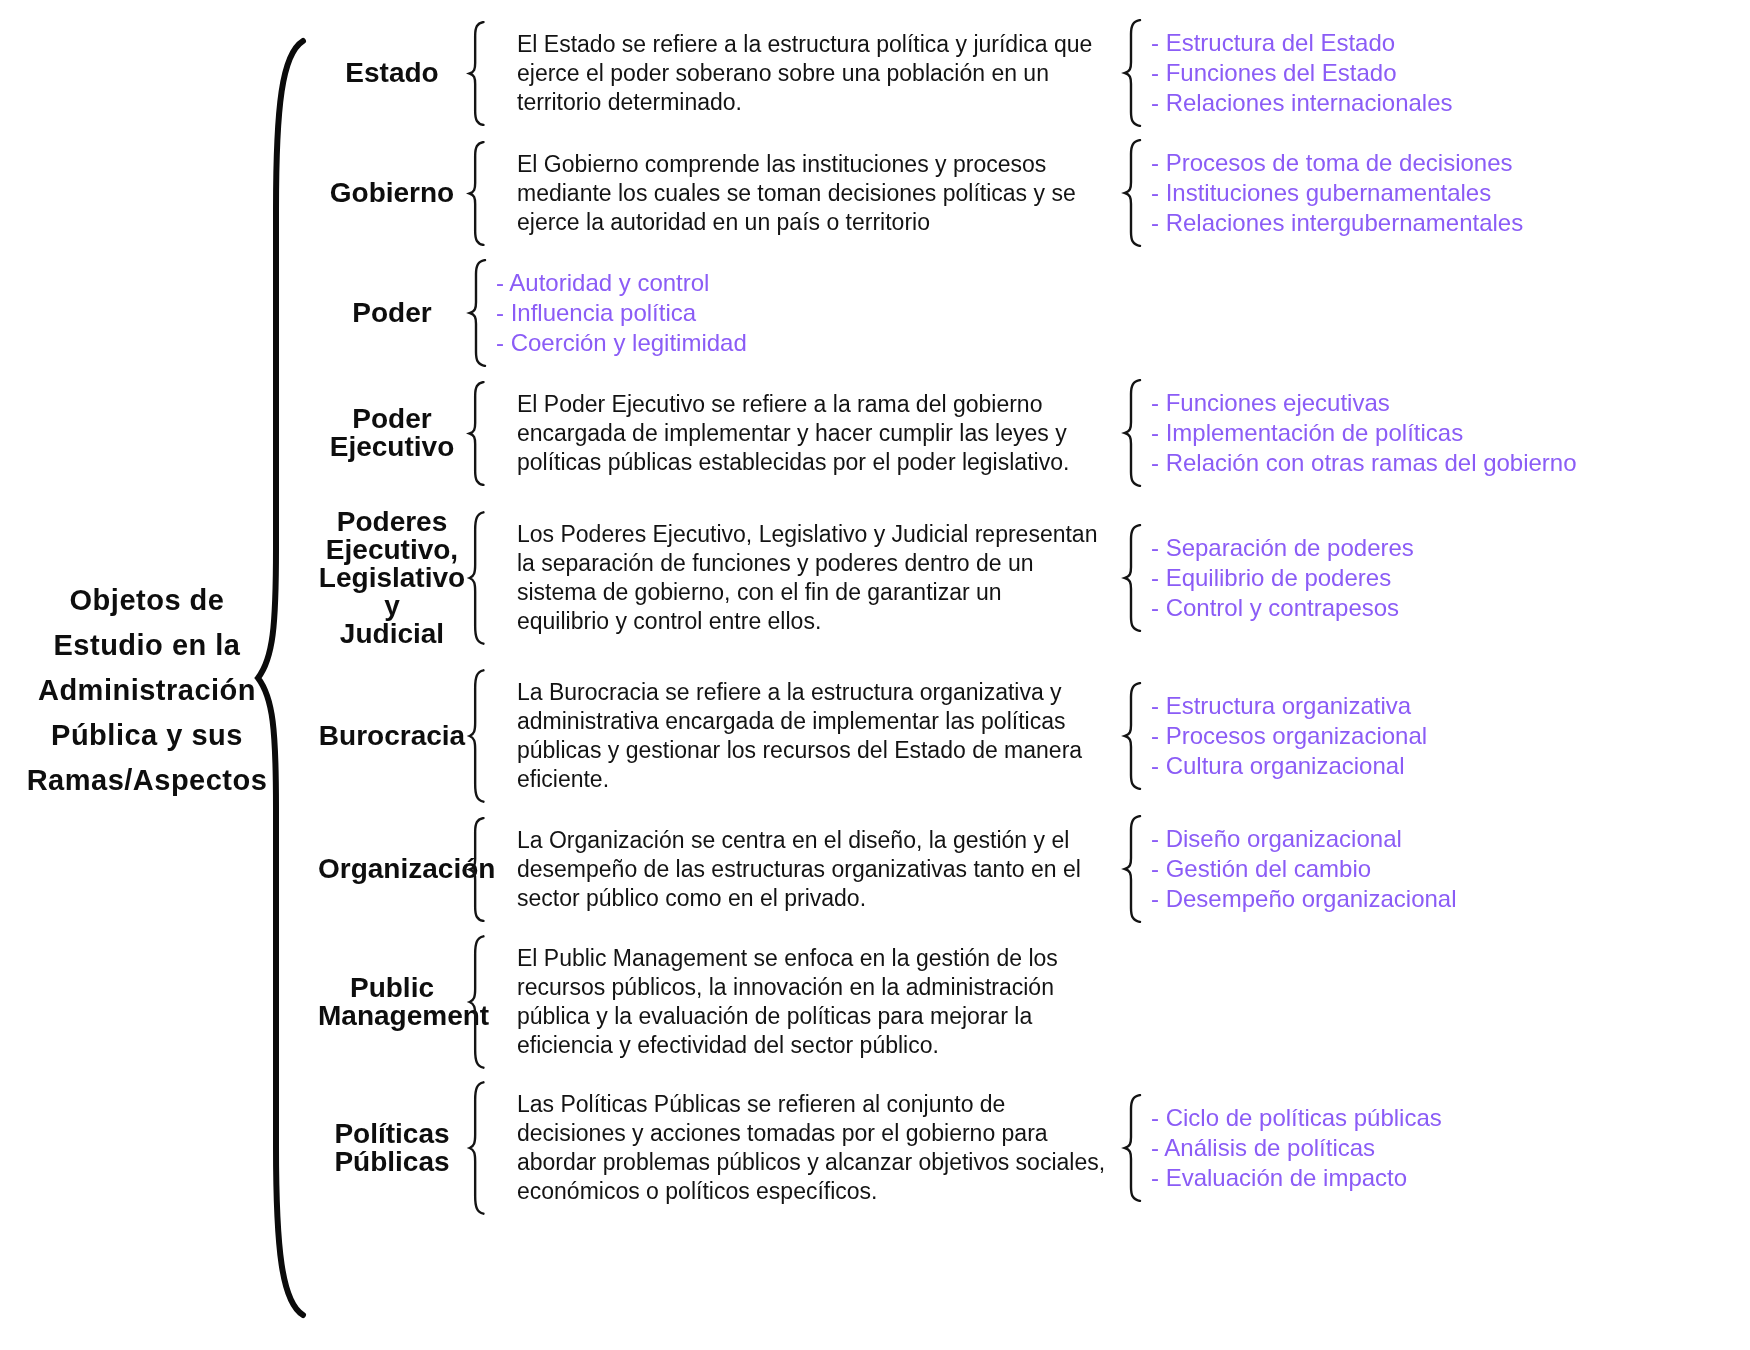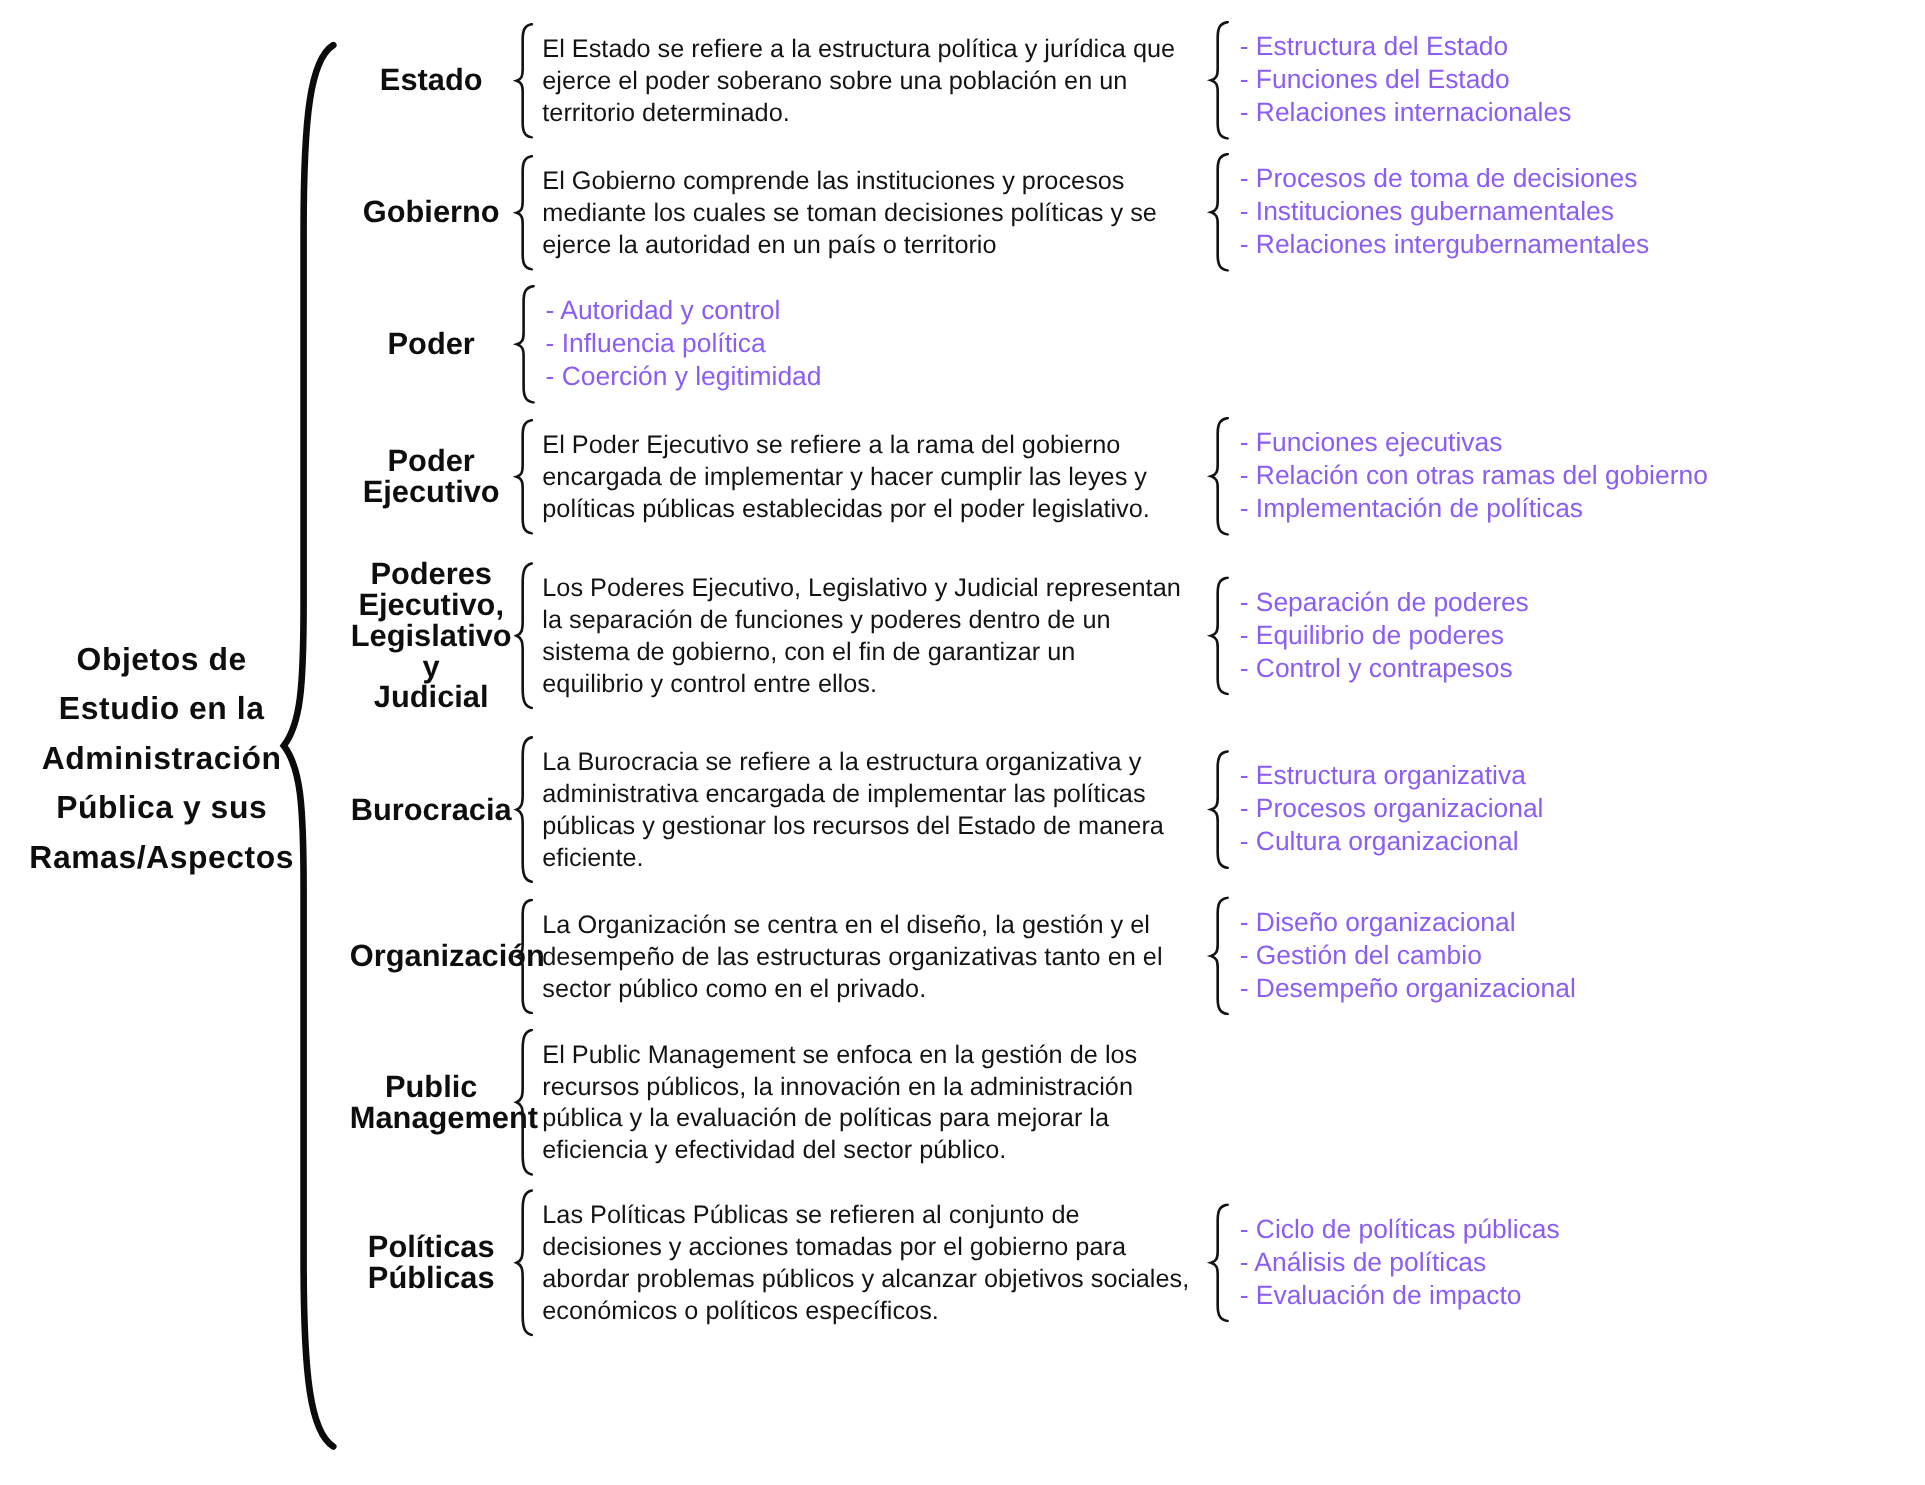--- a/index.html
+++ b/index.html
@@ -54,21 +54,21 @@
     flex: 0 0 148px;
     align-self: center;
     text-align: center;
     font-size: 28px;
     font-weight: bold;
     line-height: 28px;
     white-space: pre-line;
     color: #0e0e0e;
   }
 
-  .desc-group { display: flex; align-items: flex-start; flex: 0 0 auto; }
+  .desc-group { display: flex; align-items: flex-start; flex: 0 0 auto; gap: 24px; }
   .desc-brace {
     align-self: stretch;
     width: 22px;
     margin: -9px 0;
     flex: 0 0 22px;
   }
   .desc-brace svg, .sub-brace svg { width: 100%; height: 100%; display: block; }
   .cat-desc {
     width: 604px;
     flex: 0 0 604px;
@@ -194,22 +194,22 @@
 políticas públicas establecidas por el poder legislativo.</div>
       </div>
       <div class="sub-group">
         <div class="sub-brace">
           <svg viewBox="0 0 24 100" preserveAspectRatio="none" aria-hidden="true">
             <path d="M 19 1 C 12 2 10 6 10 14 L 10 40 C 10 46 9 48.5 4 50 C 9 51.5 10 54 10 60 L 10 86 C 10 94 12 98 19 99" fill="none" stroke="#141414" stroke-width="2.4" stroke-linecap="round" vector-effect="non-scaling-stroke"></path>
           </svg>
         </div>
         <div class="sub-list">
             <div class="sub-item">- Funciones ejecutivas</div>
+            <div class="sub-item">- Implementación de políticas</div>
             <div class="sub-item">- Relación con otras ramas del gobierno</div>
-            <div class="sub-item">- Implementación de políticas</div>
           </div>
       </div>
     </div>
 
     <div class="row">
       <div class="cat-label">Poderes
 Ejecutivo,
 Legislativo y
 Judicial</div>
       <div class="desc-group">

